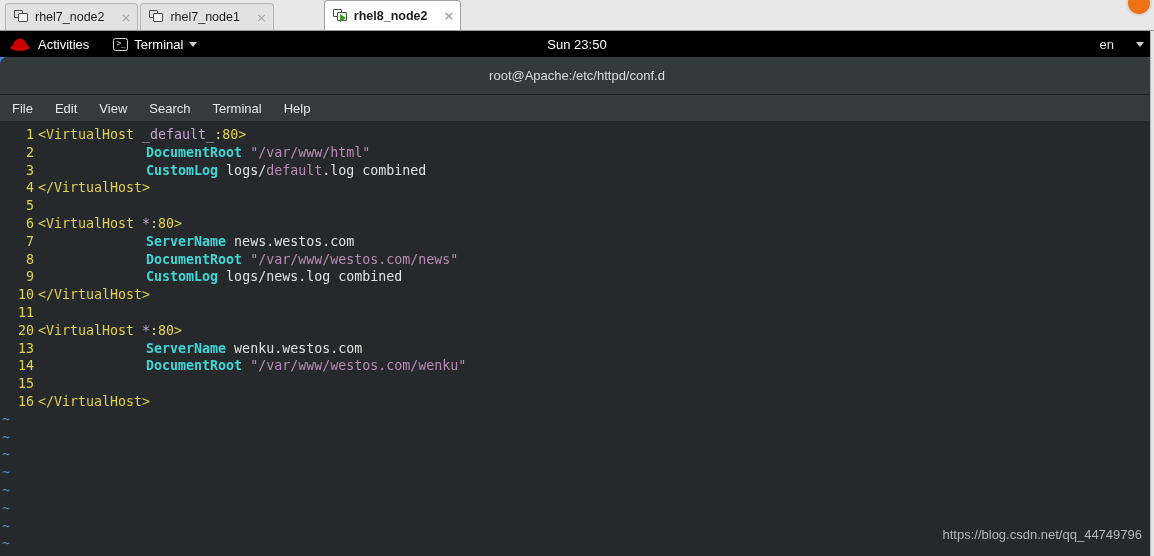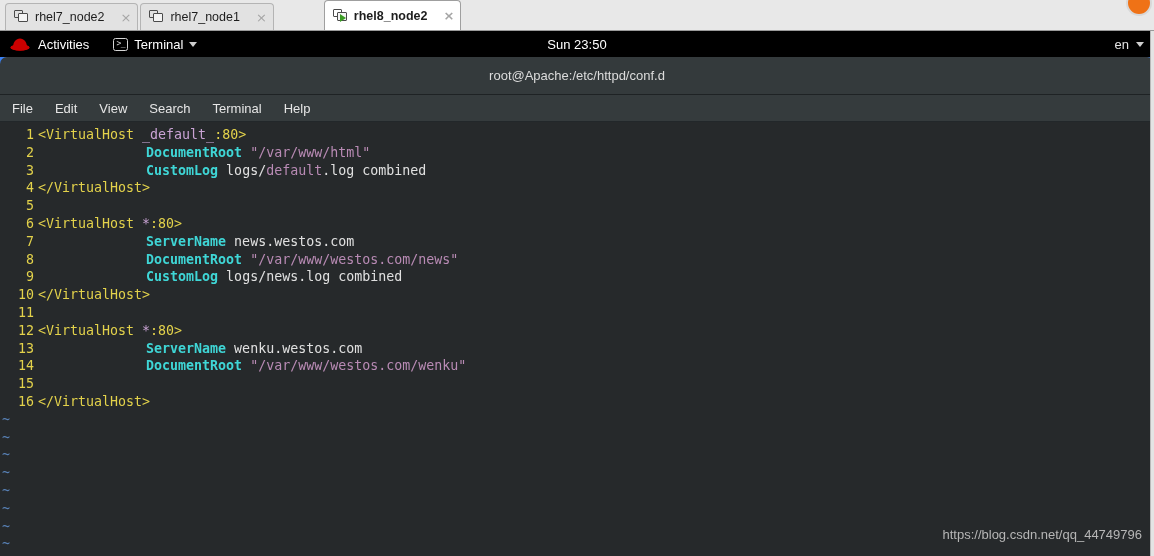--- a/index.html
+++ b/index.html
@@ -139,21 +139,21 @@
     position: absolute;
     left: 0; right: 0;
     text-align: center;
     font-size: 13px;
     color: #ffffff;
     pointer-events: none;
   }
   .gb-right {
     position: absolute;
     right: 10px;
-    display: flex; align-items: center; gap: 7px;
+    display: flex; align-items: center; gap: 22px;
     font-size: 13px;
     color: #e3e3e3;
   }
 
   
   .term-window {
     position: absolute;
     left: 0; top: 57px;
     width: 1154px; height: 499px;
     background: #3b82f6;
@@ -299,21 +299,21 @@
       <div class="crow"><span class="lnum">2</span><span class="ctext"><span class="s-plain">        </span><span class="s-dir">DocumentRoot</span><span class="s-plain"> </span><span class="s-str">"/var/www/html"</span></span></div>
       <div class="crow"><span class="lnum">3</span><span class="ctext"><span class="s-plain">        </span><span class="s-dir">CustomLog</span><span class="s-plain"> logs/</span><span class="s-str">default</span><span class="s-plain">.log combined</span></span></div>
       <div class="crow"><span class="lnum">4</span><span class="ctext"><span class="s-tag">&lt;/VirtualHost&gt;</span></span></div>
       <div class="crow"><span class="lnum">5</span><span class="ctext"></span></div>
       <div class="crow"><span class="lnum">6</span><span class="ctext"><span class="s-tag">&lt;VirtualHost </span><span class="s-arg">*</span><span class="s-tag">:80&gt;</span></span></div>
       <div class="crow"><span class="lnum">7</span><span class="ctext"><span class="s-plain">        </span><span class="s-dir">ServerName</span><span class="s-plain"> news.westos.com</span></span></div>
       <div class="crow"><span class="lnum">8</span><span class="ctext"><span class="s-plain">        </span><span class="s-dir">DocumentRoot</span><span class="s-plain"> </span><span class="s-str">"/var/www/westos.com/news"</span></span></div>
       <div class="crow"><span class="lnum">9</span><span class="ctext"><span class="s-plain">        </span><span class="s-dir">CustomLog</span><span class="s-plain"> logs/news.log combined</span></span></div>
       <div class="crow"><span class="lnum">10</span><span class="ctext"><span class="s-tag">&lt;/VirtualHost&gt;</span></span></div>
       <div class="crow"><span class="lnum">11</span><span class="ctext"></span></div>
-      <div class="crow"><span class="lnum">12</span><span class="ctext"><span class="s-tag">&lt;VirtualHost </span><span class="s-arg">*</span><span class="s-tag">:80&gt;</span></span></div>
+      <div class="crow"><span class="lnum">20</span><span class="ctext"><span class="s-tag">&lt;VirtualHost </span><span class="s-arg">*</span><span class="s-tag">:80&gt;</span></span></div>
       <div class="crow"><span class="lnum">13</span><span class="ctext"><span class="s-plain">        </span><span class="s-dir">ServerName</span><span class="s-plain"> wenku.westos.com</span></span></div>
       <div class="crow"><span class="lnum">14</span><span class="ctext"><span class="s-plain">        </span><span class="s-dir">DocumentRoot</span><span class="s-plain"> </span><span class="s-str">"/var/www/westos.com/wenku"</span></span></div>
       <div class="crow"><span class="lnum">15</span></div>
       <div class="crow"><span class="lnum">16</span><span class="ctext"><span class="s-tag">&lt;/VirtualHost&gt;</span></span></div>
       <div class="crow"><span class="tilde">~</span></div>
       <div class="crow"><span class="tilde">~</span></div>
       <div class="crow"><span class="tilde">~</span></div>
       <div class="crow"><span class="tilde">~</span></div>
       <div class="crow"><span class="tilde">~</span></div>
       <div class="crow"><span class="tilde">~</span></div>

